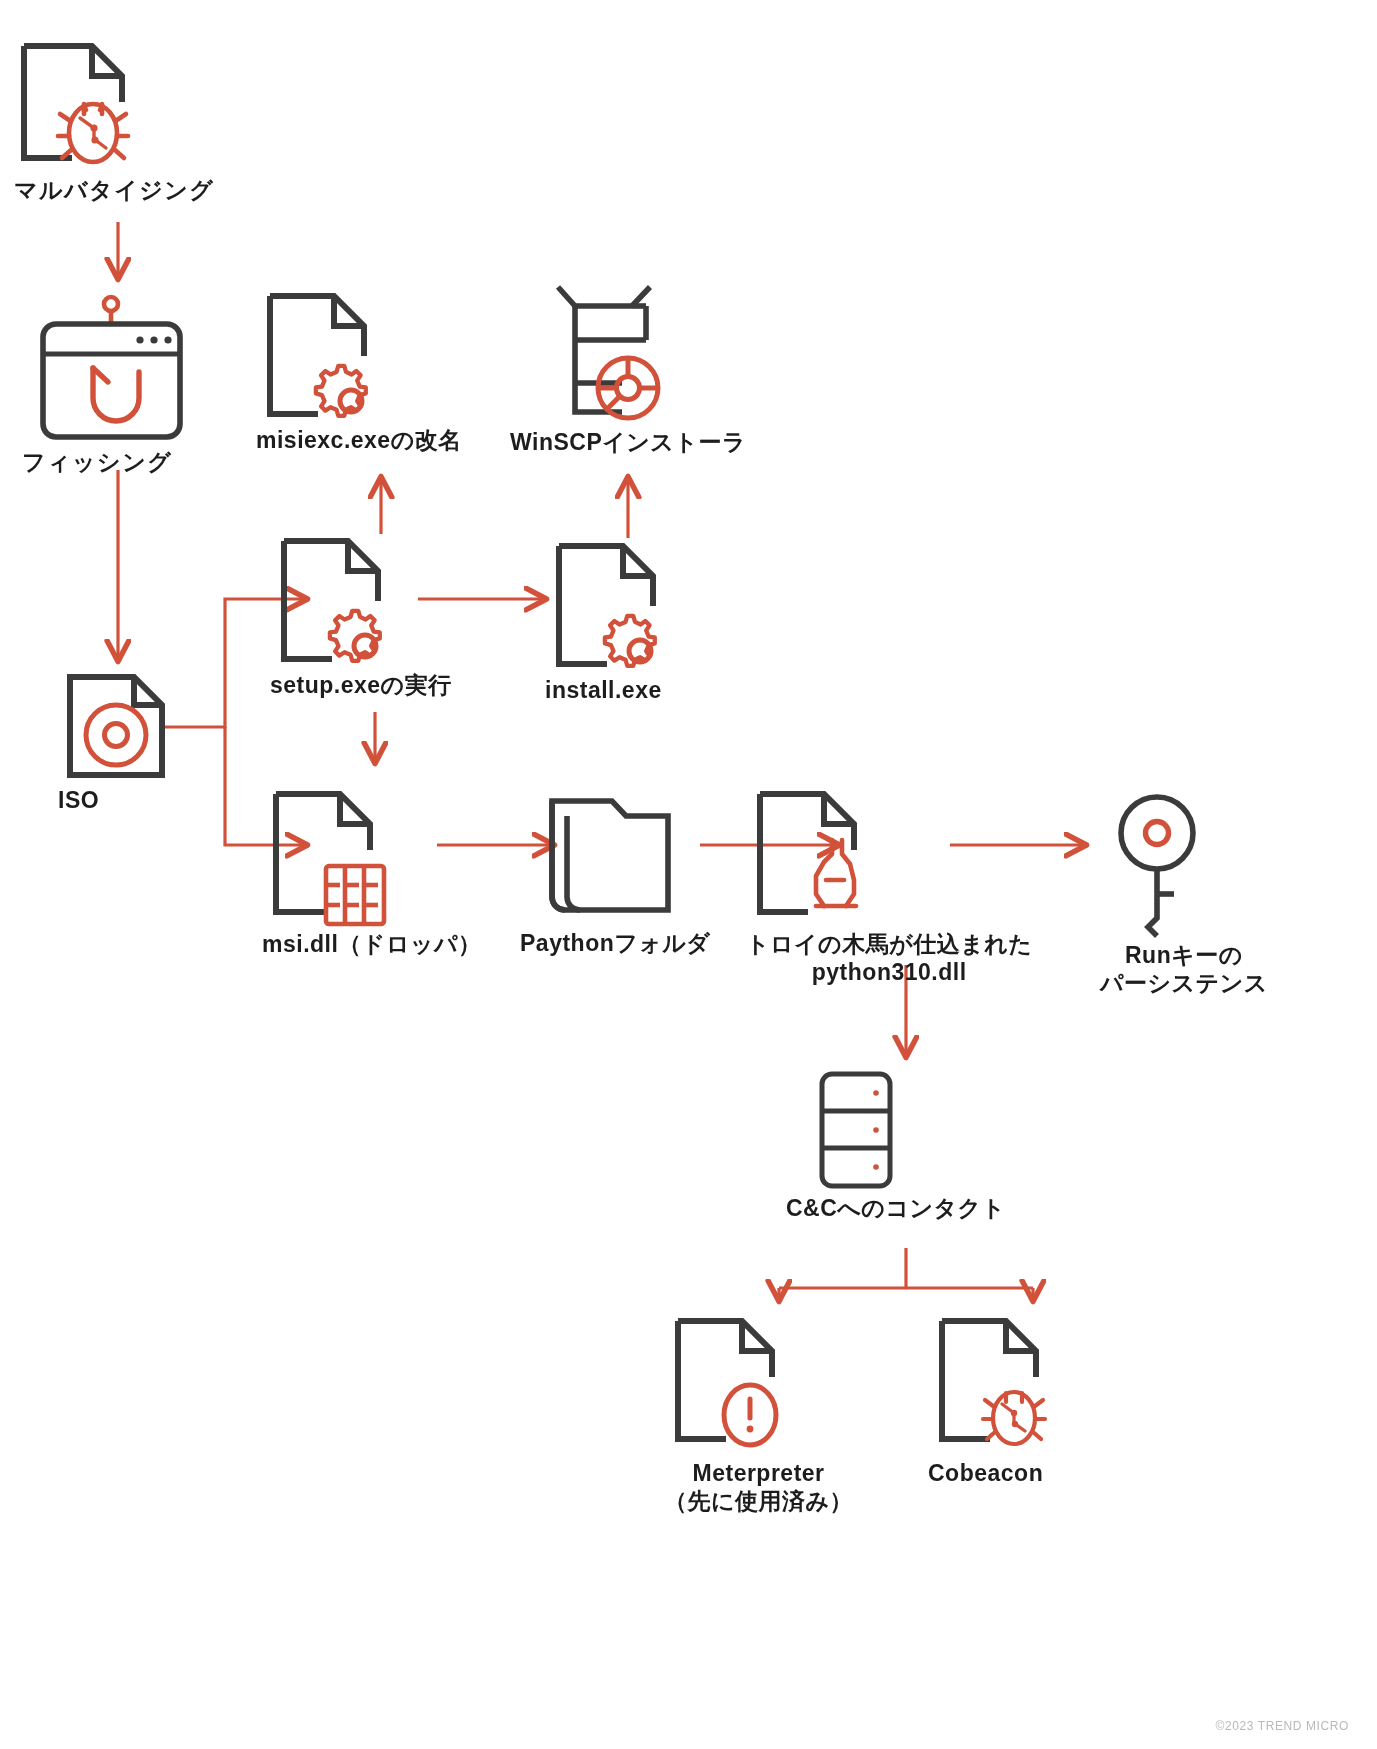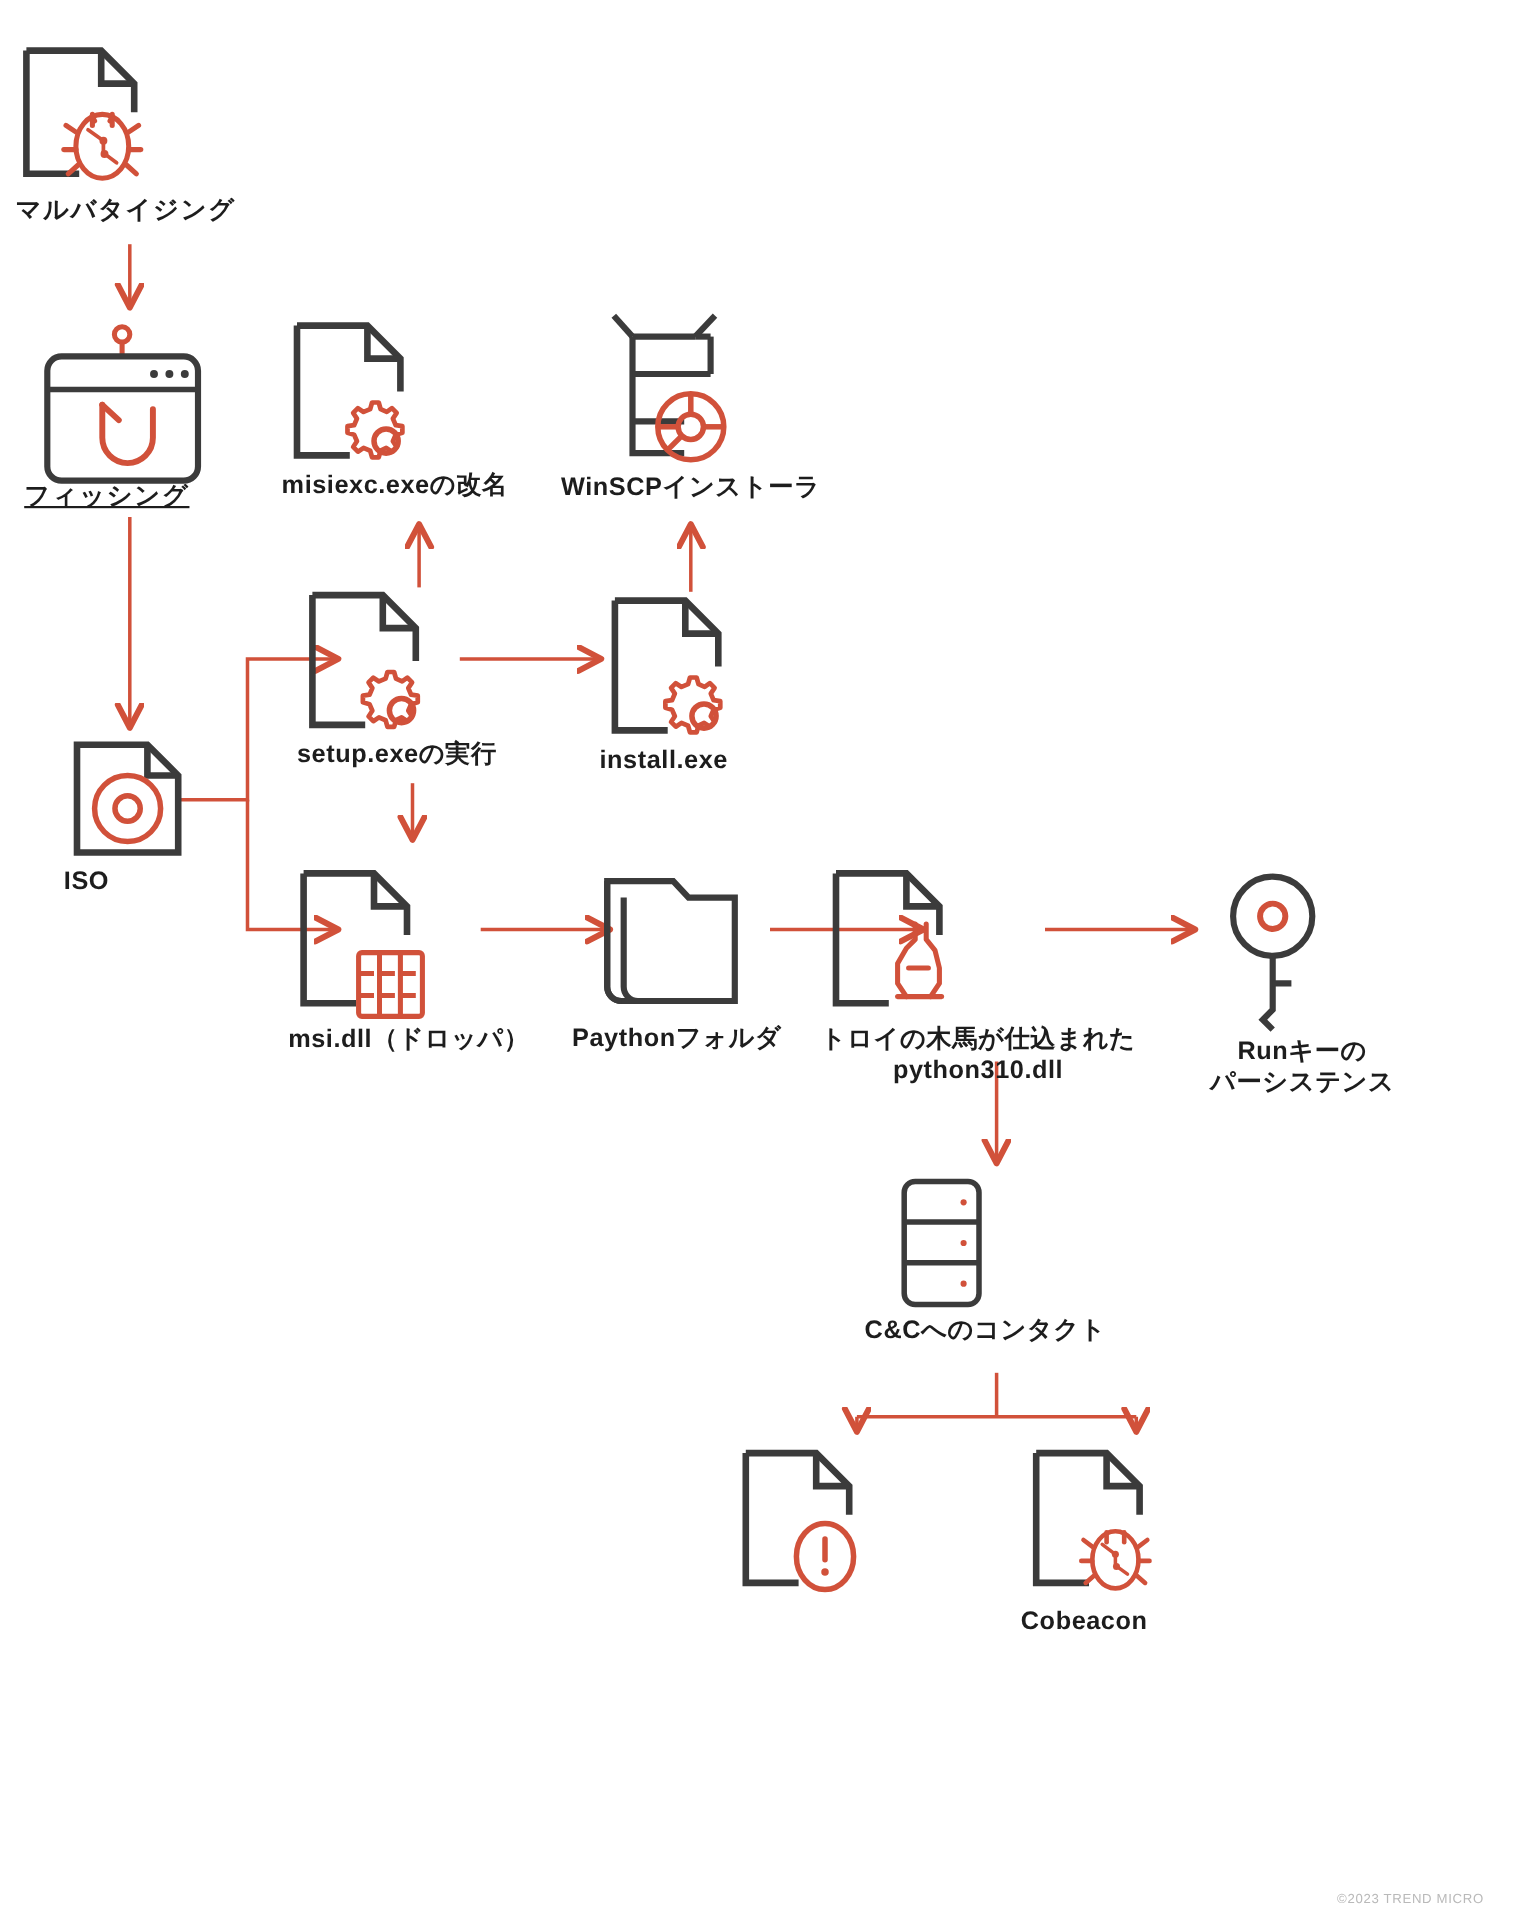--- a/index.html
+++ b/index.html
@@ -143,21 +143,21 @@
         <path d="M21,64 L158,64" stroke="#3b3b3b" stroke-width="5"></path>
         <g fill="#3b3b3b">
           <circle cx="118" cy="50" r="3.6"></circle>
             <circle cx="132" cy="50" r="3.6"></circle>
             <circle cx="146" cy="50" r="3.6"></circle>
         </g>
         <path d="M71,78 L71,108 A23,23 0 0 0 117,108 L117,82" fill="none" stroke="#d1513a" stroke-width="5.4" stroke-linecap="round"></path>
         <path d="M71,78 L86,92" fill="none" stroke="#d1513a" stroke-width="5.4" stroke-linecap="round"></path>
       </svg>
     </div>
-    <div class="label wide" style="margin-top:4px;text-decoration:underline;">フィッシング</div>
+    <div class="label wide" style="margin-top:16px;">フィッシング</div>
   </div>
 
   <div class="node" style="left:58px; top:672px; width:120px;">
     <div class="icon-box">
       <svg width="110" height="108" viewBox="0 0 110 108">
         <path d="M12,5 L76,5 L104,33 L104,103 L12,103 Z" fill="none" stroke="#3b3b3b" stroke-width="6" stroke-linejoin="miter"></path>
         <path d="M76,5 L76,33 L104,33" fill="none" stroke="#3b3b3b" stroke-width="6"></path>
         <g stroke="#d1513a" stroke-width="5" fill="none">
           <circle cx="58" cy="63" r="30"></circle>
           <circle cx="58" cy="63" r="11.5"></circle>
@@ -334,20 +334,22 @@
         <path d="M14,6 L78,6 L108,36 L108,62" fill="none" stroke="#3b3b3b" stroke-width="6" stroke-linejoin="miter"></path>
         <path d="M78,6 L78,36 L108,36" fill="none" stroke="#3b3b3b" stroke-width="6"></path>
         <path d="M14,6 L14,124 L62,124" fill="none" stroke="#3b3b3b" stroke-width="6"></path>
         <g stroke="#d1513a" stroke-width="5" fill="none">
           <ellipse cx="86" cy="100" rx="26" ry="30"></ellipse>
           <path d="M86,84 L86,103" stroke-linecap="round"></path>
         </g>
         <circle cx="86" cy="114" r="3.4" fill="#d1513a"></circle>
       </svg>
     </div>
+    <div class="label" style="margin-top:4px;">Meterpreter
+（先に使用済み）</div>
   </div>
 
   <div class="node" style="left:928px; top:1315px; width:210px;">
     <div class="icon-box">
       <svg width="130" height="140" viewBox="0 0 130 140">
         <path d="M14,6 L78,6 L108,36 L108,62" fill="none" stroke="#3b3b3b" stroke-width="6" stroke-linejoin="miter"></path>
         <path d="M78,6 L78,36 L108,36" fill="none" stroke="#3b3b3b" stroke-width="6"></path>
         <path d="M14,6 L14,124 L62,124" fill="none" stroke="#3b3b3b" stroke-width="6"></path>
         <g stroke="#d1513a" stroke-width="4.2" fill="none" stroke-linecap="round">
           <ellipse cx="86" cy="103" rx="21" ry="26"></ellipse>

